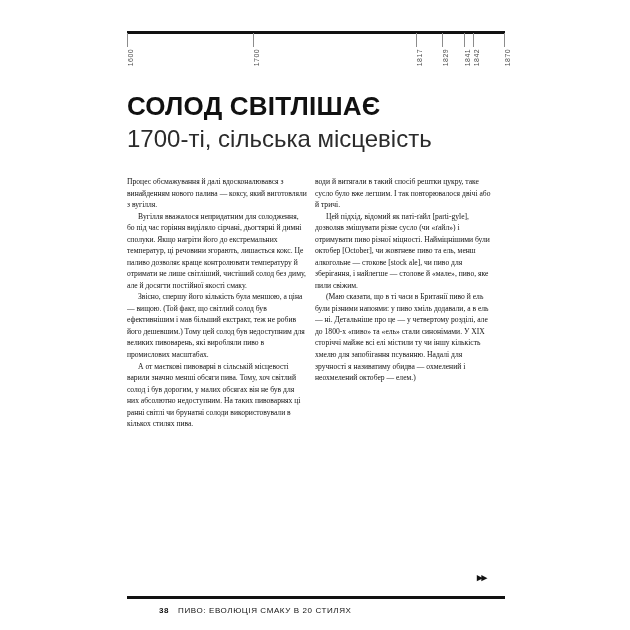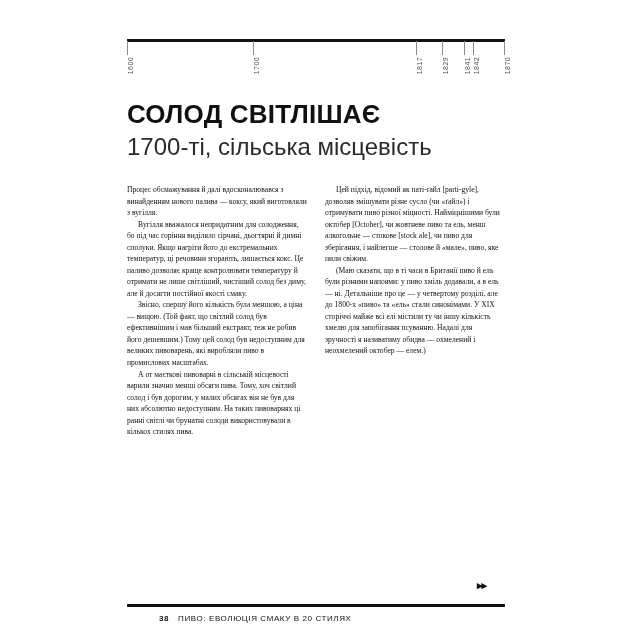--- a/index.html
+++ b/index.html
@@ -11,21 +11,21 @@
     width: 630px;
     height: 630px;
     overflow: hidden;
     font-family: "Liberation Serif", serif;
     color: #1a1a1a;
     position: relative;
   }
 
   .page {
     position: absolute;
-    left: 0; top: 8px;
+    left: 0; top: 0;
     width: 630px;
     height: 442px;
     box-sizing: border-box;
     border-radius: 21px;
   }
 
   
   .timeline {
     position: absolute;
     left: 127px;
@@ -85,21 +85,21 @@
   }
 
   
   .columns {
     position: absolute;
     left: 127px;
     top: 176px;
     width: 378px;
     height: 395px;
     display: flex;
-    gap: 18px;
+    gap: 8px;
   }
   .col {
     width: 180px;
     font-size: 7.6px;
     line-height: 1.52;
     text-align: left;
     color: #111111;
   }
   .col p {
     margin: 0;
@@ -179,20 +179,21 @@
   <div class="subtitle">1700-ті, сільська місцевість</div>
 
   <div class="columns">
     <div class="col" id="col-left">
         <p>Процес обсмажування й далі вдосконалювався з винайденням нового палива — коксу, який виготовляли з вугілля.</p>
         <p class="indent">Вугілля вважалося непридатним для солодження, бо під час горіння виділяло сірчані, дьогтярні й димні сполуки. Якщо нагріти його до екстремальних температур, ці речовини згорають, лишається кокс. Це паливо дозволяє краще контролювати температуру й отримати не лише світліший, чистіший солод без диму, але й досягти постійної якості смаку.</p>
         <p class="indent">Звісно, спершу його кількість була меншою, а ціна — вищою. (Той факт, що світлий солод був ефективнішим і мав більший екстракт, теж не робив його дешевшим.) Тому цей солод був недоступним для великих пивоварень, які виробляли пиво в промислових масштабах.</p>
         <p class="indent">А от маєткові пивоварні в сільській місцевості варили значно менші обсяги пива. Тому, хоч світлий солод і був дорогим, у малих обсягах він не був для них абсолютно недоступним. На таких пивоварнях ці ранні світлі чи брунатні солоди використовували в кількох стилях пива.</p>
       </div>
     <div class="col" id="col-right">
+        <p>води й витягали в такий спосіб рештки цукру, таке сусло було вже легшим. І так повторювалося двічі або й тричі.</p>
         <p class="indent">Цей підхід, відомий як паті-ґайл [parti-gyle], дозволяв змішувати різне сусло (чи «ґайл») і отримувати пиво різної міцності. Найміцнішими були октобер [October], чи жовтневе пиво та ель, менш алкогольне — стокове [stock ale], чи пиво для зберігання, і найлегше — столове й «мале», пиво, яке пили свіжим.</p>
         <p class="indent">(Маю сказати, що в ті часи в Британії пиво й ель були різними напоями: у пиво хміль додавали, а в ель — ні. Детальніше про це — у четвертому розділі, але до 1800-х «пиво» та «ель» стали синонімами. У XIX сторіччі майже всі елі містили ту чи іншу кількість хмелю для запобігання псуванню. Надалі для зручності я називатиму обидва — охмелений і неохмелений октобер — елем.)</p>
       </div>
   </div>
 
   <div class="arrows">▸▸</div>
 
   <div class="footer-rule"></div>
   <div class="footer">
     <span class="folio">38</span>

